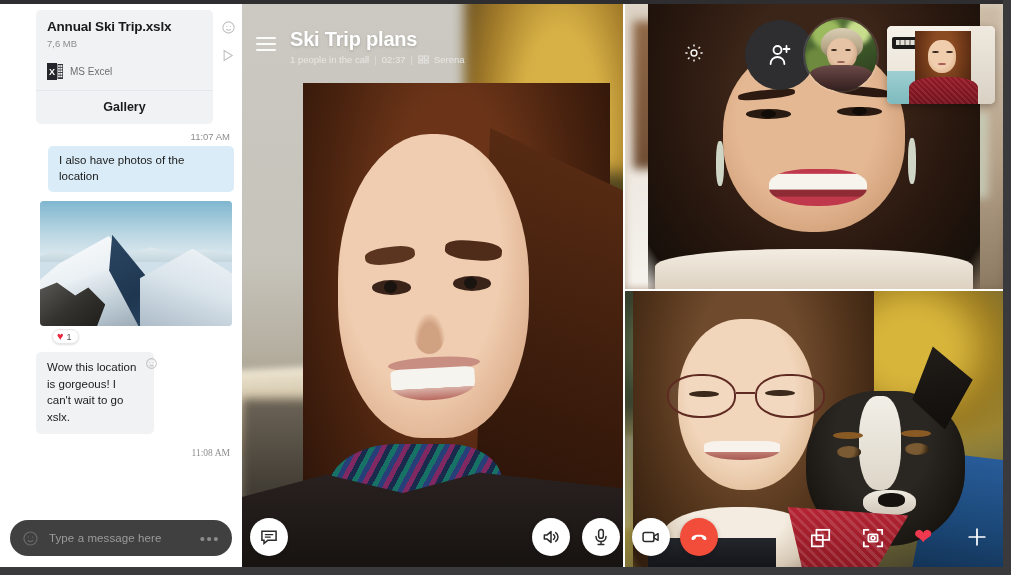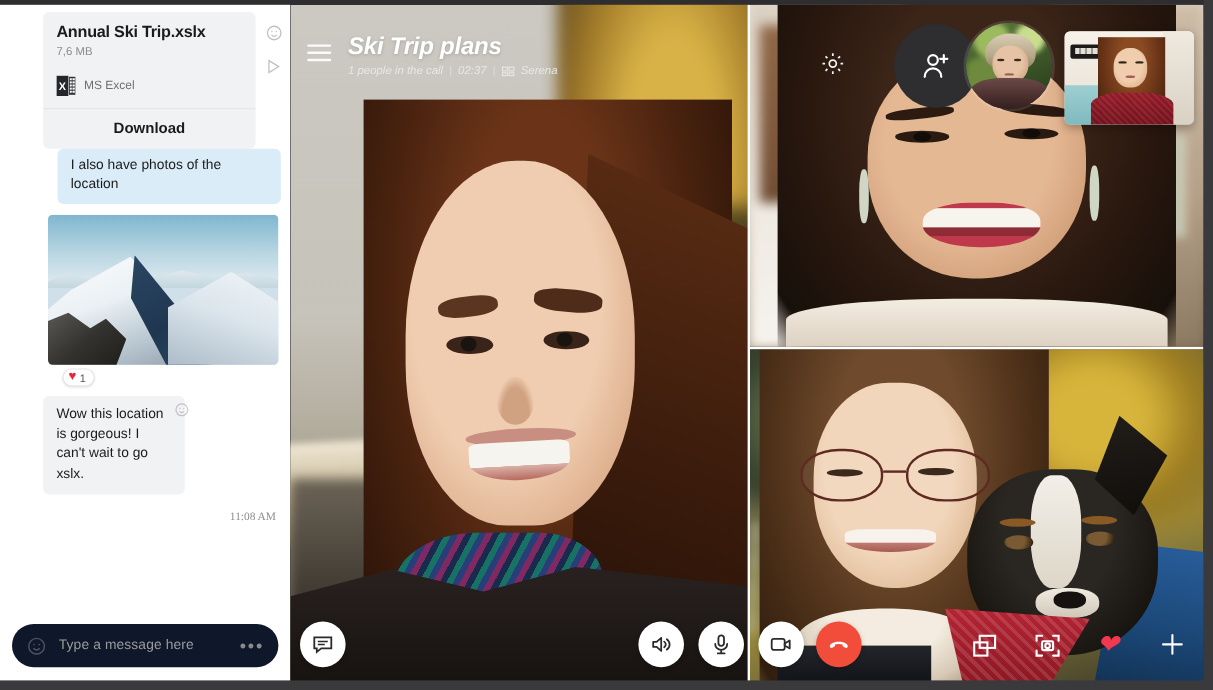--- a/index.html
+++ b/index.html
@@ -151,39 +151,38 @@
 
   
   #composer {
     position: absolute; left: 0; bottom: 0; width: 242px; height: 60px;
     background: #ffffff;
     display: flex; align-items: center;
     padding: 0 10px;
   }
   .composer-box {
     flex: 1; height: 36px;
-    background: #0f172a;
+    background: #404040;
     border-radius: 18px;
     display: flex; align-items: center;
     padding: 0 12px;
     gap: 10px;
   }
   .composer-box .emoji { width: 17px; height: 17px; opacity: .45; }
   .composer-ph {
     flex: 1; font-size: 11.5px; color: #9b9b9b; letter-spacing: .1px;
   }
   .composer-dots { font-size: 15px; color: #8b8b8b; letter-spacing: 1.5px; line-height: 0.6; }
 
   
   #stage {
     position: absolute; left: 242px; top: 4px;
     width: 761px; height: 564px;
     overflow: hidden;
     background: #111;
-    font-style: italic;
   }
 
   .tile { position: absolute; overflow: hidden; }
   #tile-main  { left: 0;   top: 0;   width: 383px; height: 564px; }
   #tile-tr    { left: 383px; top: 0;   width: 378px; height: 285px; }
   #tile-br    { left: 383px; top: 287px; width: 378px; height: 277px; }
   .tile-gap-h { position:absolute; left:383px; top:285px; width:378px; height:2px; background:#fff; }
   .tile-gap-v { position:absolute; left:381px; top:0; width:2px; height:564px; background:#fff; }
 
   
@@ -575,25 +574,26 @@
                       <rect x="13.4" y="10" width="1.9" height="1.7"></rect>
                     <rect x="11.2" y="12.6" width="1.6" height="1.7"></rect>
                       <rect x="13.4" y="12.6" width="1.9" height="1.7"></rect>
                   </g>
                   <text x="5" y="12.2" font-family="Liberation Sans, sans-serif" font-size="9" font-weight="bold" fill="#ffffff" text-anchor="middle">X</text>
                 </svg>
               </span>
               <span class="file-app-label">MS Excel</span>
             </div>
           </div>
-          <div class="file-dl">Download</div>
+          <div class="file-dl">Gallery</div>
         </div>
       </div>
 
       
+      <div class="ts-right">11:07 AM</div>
       <div class="msg-row">
         <div class="bubble-out">I also have photos of the location</div>
       </div>
 
       
       <div class="photo-bubble">
         <span class="ph img-mountain">
           <span class="sky"></span>
             <span class="farridge"></span>
           <span class="ridge-l"></span>

